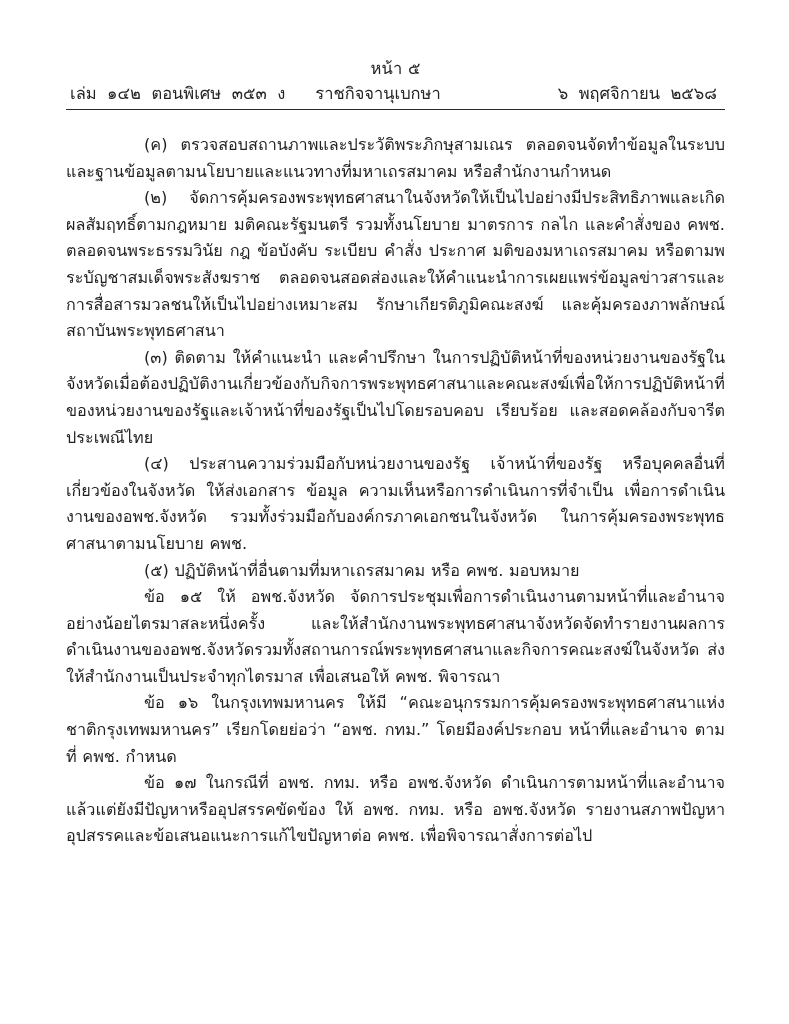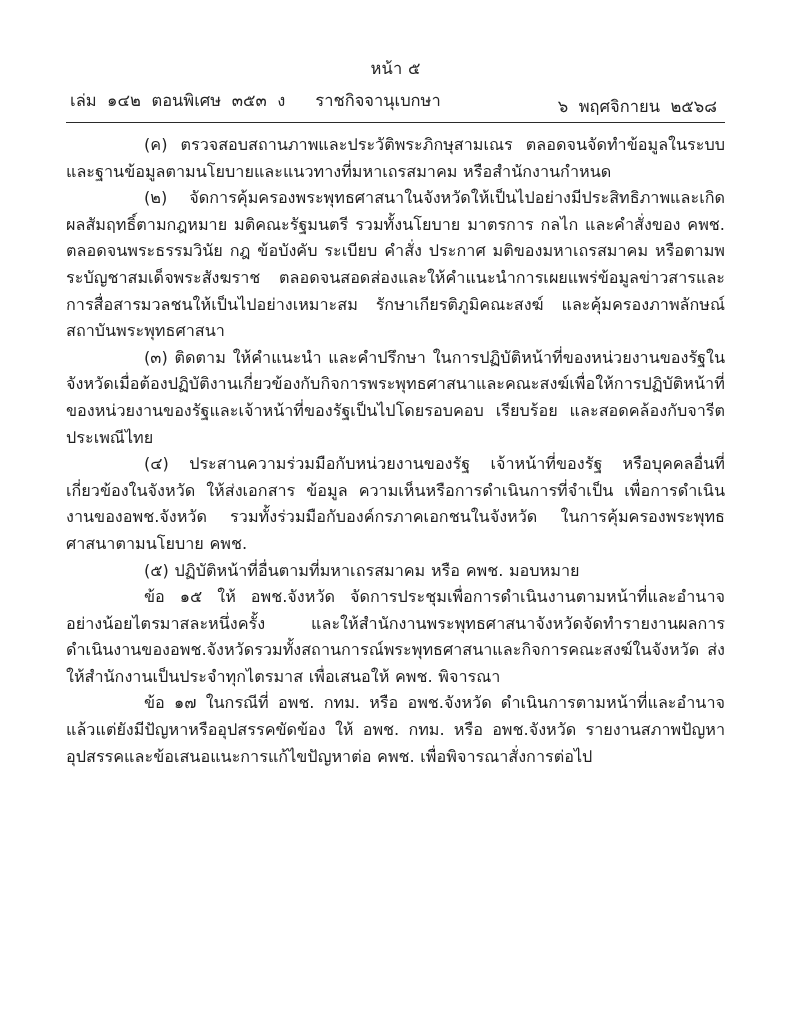--- a/index.html
+++ b/index.html
@@ -55,21 +55,20 @@
   }
   .gz-center {
     flex: 0 0 auto;
     padding-left: 30px;
   }
   .gz-right {
     flex: 1 1 auto;
     text-align: right;
     padding-right: 8px;
     white-space: pre;
-    margin-top: 13px;
   }
   .masthead-rule {
     margin-top: 3px;
     border-bottom: 1.6px solid #2a2a2a;
     width: 100%;
   }
 
   
   .body-block {
     position: absolute;
@@ -112,16 +111,17 @@
     <div class="masthead-rule"></div>
   </div>
 
   <div class="body-block">
       <p class="para indent">(ค) ตรวจสอบสถานภาพและประวัติพระภิกษุสามเณร ตลอดจนจัดทำข้อมูลในระบบและฐานข้อมูลตามนโยบายและแนวทางที่มหาเถรสมาคม หรือสำนักงานกำหนด</p>
       <p class="para indent">(๒) จัดการคุ้มครองพระพุทธศาสนาในจังหวัดให้เป็นไปอย่างมีประสิทธิภาพและเกิดผลสัมฤทธิ์ตามกฎหมาย มติคณะรัฐมนตรี รวมทั้งนโยบาย มาตรการ กลไก และคำสั่งของ คพช. ตลอดจนพระธรรมวินัย กฎ ข้อบังคับ ระเบียบ คำสั่ง ประกาศ มติของมหาเถรสมาคม หรือตามพระบัญชาสมเด็จพระสังฆราช ตลอดจนสอดส่องและให้คำแนะนำการเผยแพร่ข้อมูลข่าวสารและการสื่อสารมวลชนให้เป็นไปอย่างเหมาะสม รักษาเกียรติภูมิคณะสงฆ์ และคุ้มครองภาพลักษณ์สถาบันพระพุทธศาสนา</p>
       <p class="para indent">(๓) ติดตาม ให้คำแนะนำ และคำปรึกษา ในการปฏิบัติหน้าที่ของหน่วยงานของรัฐในจังหวัดเมื่อต้องปฏิบัติงานเกี่ยวข้องกับกิจการพระพุทธศาสนาและคณะสงฆ์เพื่อให้การปฏิบัติหน้าที่ของหน่วยงานของรัฐและเจ้าหน้าที่ของรัฐเป็นไปโดยรอบคอบ เรียบร้อย และสอดคล้องกับจารีตประเพณีไทย</p>
       <p class="para indent">(๔) ประสานความร่วมมือกับหน่วยงานของรัฐ เจ้าหน้าที่ของรัฐ หรือบุคคลอื่นที่เกี่ยวข้องในจังหวัด ให้ส่งเอกสาร ข้อมูล ความเห็นหรือการดำเนินการที่จำเป็น เพื่อการดำเนินงานของอพช.จังหวัด รวมทั้งร่วมมือกับองค์กรภาคเอกชนในจังหวัด ในการคุ้มครองพระพุทธศาสนาตามนโยบาย คพช.</p>
       <p class="para indent">(๕) ปฏิบัติหน้าที่อื่นตามที่มหาเถรสมาคม หรือ คพช. มอบหมาย</p>
       <p class="para indent">ข้อ ๑๕ ให้ อพช.จังหวัด จัดการประชุมเพื่อการดำเนินงานตามหน้าที่และอำนาจ อย่างน้อยไตรมาสละหนึ่งครั้ง และให้สำนักงานพระพุทธศาสนาจังหวัดจัดทำรายงานผลการดำเนินงานของอพช.จังหวัดรวมทั้งสถานการณ์พระพุทธศาสนาและกิจการคณะสงฆ์ในจังหวัด ส่งให้สำนักงานเป็นประจำทุกไตรมาส เพื่อเสนอให้ คพช. พิจารณา</p>
+      <p class="para indent">ข้อ ๑๖ ในกรุงเทพมหานคร ให้มี “คณะอนุกรรมการคุ้มครองพระพุทธศาสนาแห่งชาติกรุงเทพมหานคร” เรียกโดยย่อว่า “อพช. กทม.” โดยมีองค์ประกอบ หน้าที่และอำนาจ ตามที่ คพช. กำหนด</p>
       <p class="para indent">ข้อ ๑๗ ในกรณีที่ อพช. กทม. หรือ อพช.จังหวัด ดำเนินการตามหน้าที่และอำนาจแล้วแต่ยังมีปัญหาหรืออุปสรรคขัดข้อง ให้ อพช. กทม. หรือ อพช.จังหวัด รายงานสภาพปัญหาอุปสรรคและข้อเสนอแนะการแก้ไขปัญหาต่อ คพช. เพื่อพิจารณาสั่งการต่อไป</p>
     </div>
 
 </div>
 
 </body></html>

